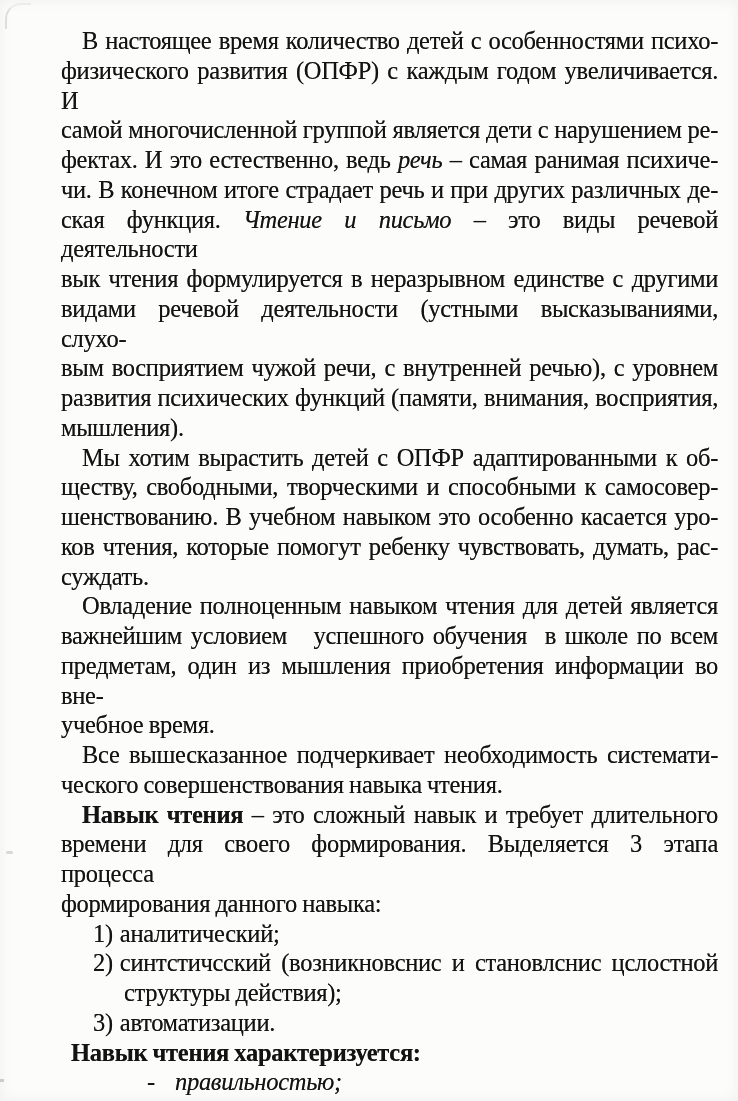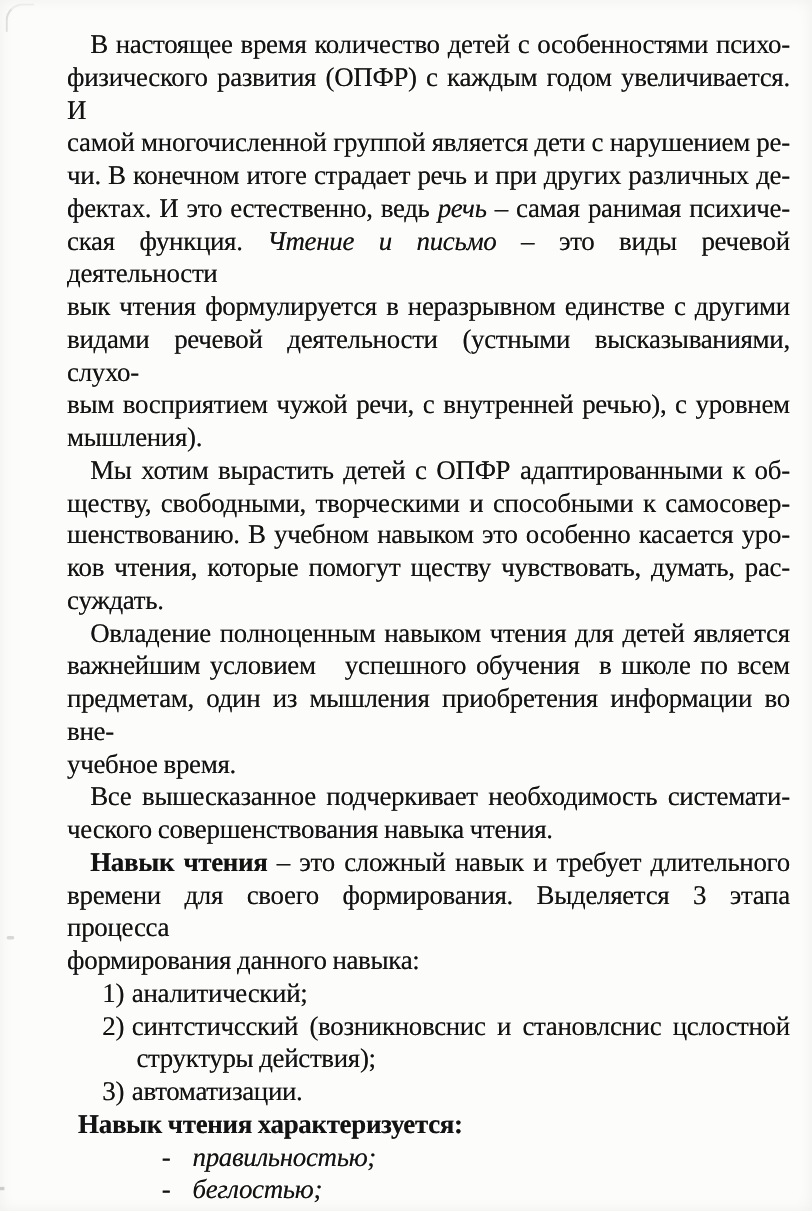--- a/index.html
+++ b/index.html
@@ -62,33 +62,34 @@
 
 <main class="page">
   <div class="corner-arc"></div>
   <div class="edge-speck"></div>
   <div class="bottom-tick"></div>
   <section class="textblock">
       <div>
         <div class="line first"><span>В настоящее время количество детей с особенностями психо-</span></div>
         <div class="line"><span>физического развития (ОПФР) с каждым годом увеличивается. И</span></div>
         <div class="line"><span>самой многочисленной группой является дети с нарушением ре-</span></div>
+        <div class="line"><span>фектах. И это естественно, ведь </span><span class="i">речь</span><span> – самая ранимая психиче-</span></div>
         <div class="line"><span>чи. В конечном итоге страдает речь и при других различных де-</span></div>
-        <div class="line"><span>фектах. И это естественно, ведь </span><span class="i">речь</span><span> – самая ранимая психиче-</span></div>
         <div class="line"><span>ская функция. </span><span class="i">Чтение и письмо</span><span> – это виды речевой деятельности</span></div>
         <div class="line"><span>вык чтения формулируется в неразрывном единстве с другими</span></div>
         <div class="line"><span>видами речевой деятельности (устными высказываниями, слухо-</span></div>
         <div class="line"><span>вым восприятием чужой речи, с внутренней речью), с уровнем</span></div>
+        <div class="line"><span>развития психических функций (памяти, внимания, восприятия,</span></div>
         <div class="line end"><span>мышления).</span></div>
       </div>
       <div>
         <div class="line first"><span>Мы хотим вырастить детей с ОПФР адаптированными к об-</span></div>
         <div class="line"><span>ществу, свободными, творческими и способными к самосовер-</span></div>
         <div class="line"><span>шенствованию. В учебном навыком это особенно касается уро-</span></div>
-        <div class="line"><span>ков чтения, которые помогут ществу чувствовать, думать, рас-</span></div>
+        <div class="line"><span>ков чтения, которые помогут ребенку чувствовать, думать, рас-</span></div>
         <div class="line end"><span>суждать.</span></div>
       </div>
       <div>
         <div class="line first"><span>Овладение полноценным навыком чтения для детей является</span></div>
         <div class="line"><span>важнейшим условием&nbsp;&nbsp; успешного обучения&nbsp; в школе по всем</span></div>
         <div class="line"><span>предметам, один из мышления приобретения информации во вне-</span></div>
         <div class="line end"><span>учебное время.</span></div>
       </div>
       <div>
         <div class="line first"><span>Все вышесказанное подчеркивает необходимость системати-</span></div>

